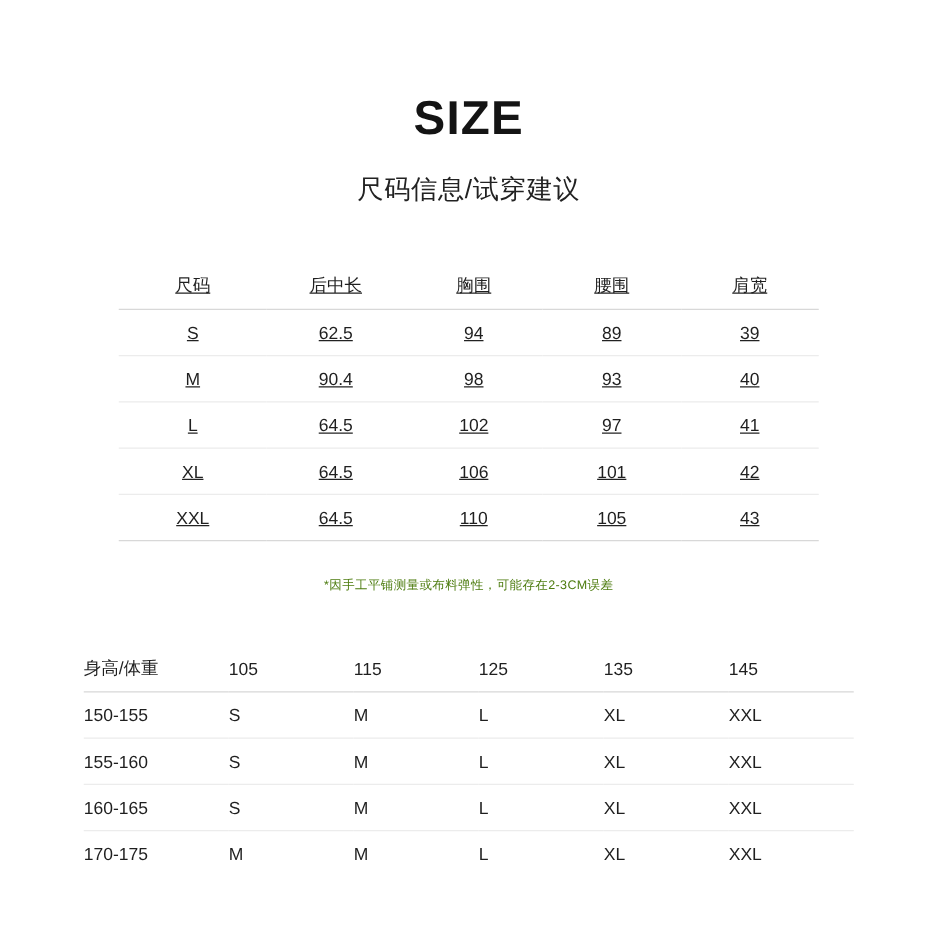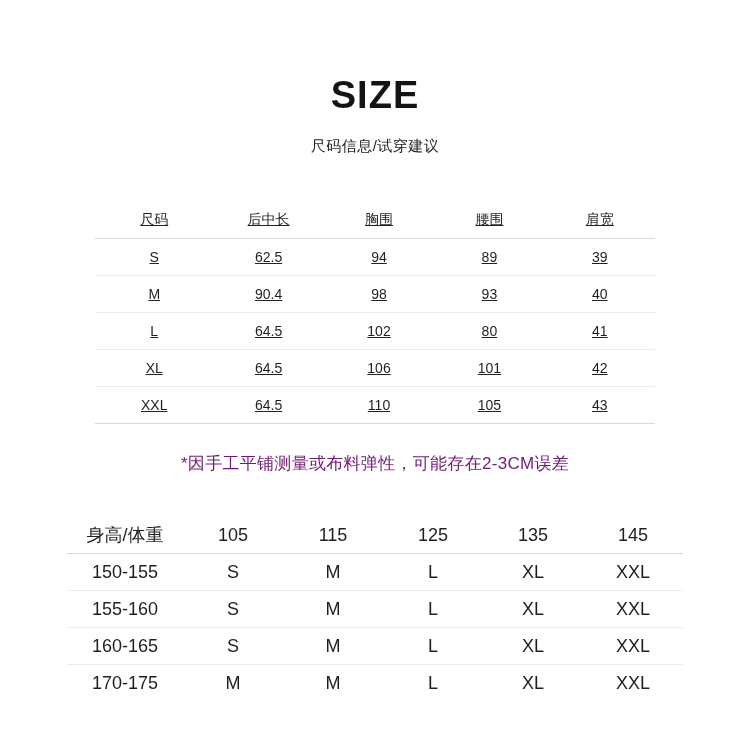--- a/index.html
+++ b/index.html
@@ -23,21 +23,21 @@
   .title {
     text-align: center;
     font-size: 38px;
     font-weight: bold;
     letter-spacing: 1px;
     color: #141414;
     margin-top: 74px;
   }
   .subtitle {
     text-align: center;
-    font-size: 15px;
+    font-size: 21px;
     color: #222222;
     margin-top: 20px;
     letter-spacing: 0.5px;
   }
 
   
   .size-table {
     width: 560px;
     margin: 46px auto 0 auto;
     border-collapse: collapse;
@@ -64,36 +64,36 @@
   .size-table tbody tr:last-child td {
     border-bottom: 1px solid #d8d8d8;
   }
   .col-first { width: 118px; }
   .col-rest  { width: 110px; }
 
   .note {
     width: 560px;
     margin: 28px auto 0 auto;
     text-align: center;
-    font-size: 17px;
-    color: #701a75;
+    font-size: 10px;
+    color: #4d7c0f;
     letter-spacing: 0.3px;
   }
 
   
   .fit-table {
     width: 580px;
     margin: 42px auto 0 auto;
     border-collapse: collapse;
     table-layout: fixed;
   }
   .fit-table th, .fit-table td {
-    text-align: center;
+    text-align: left;
     font-weight: normal;
-    font-size: 18px;
+    font-size: 14px;
     color: #1f1f1f;
     padding: 0;
     height: 36px;
     vertical-align: middle;
   }
   .fit-table thead th {
     border-bottom: 1px solid #d8d8d8;
   }
   .fit-table tbody td {
     border-bottom: 1px solid #ececec;
@@ -141,21 +141,21 @@
         <td>M</td>
         <td>90.4</td>
         <td>98</td>
         <td>93</td>
         <td>40</td>
       </tr>
       <tr>
         <td>L</td>
         <td>64.5</td>
         <td>102</td>
-        <td>80</td>
+        <td>97</td>
         <td>41</td>
       </tr>
       <tr>
         <td>XL</td>
         <td>64.5</td>
         <td>106</td>
         <td>101</td>
         <td>42</td>
       </tr>
       <tr>

